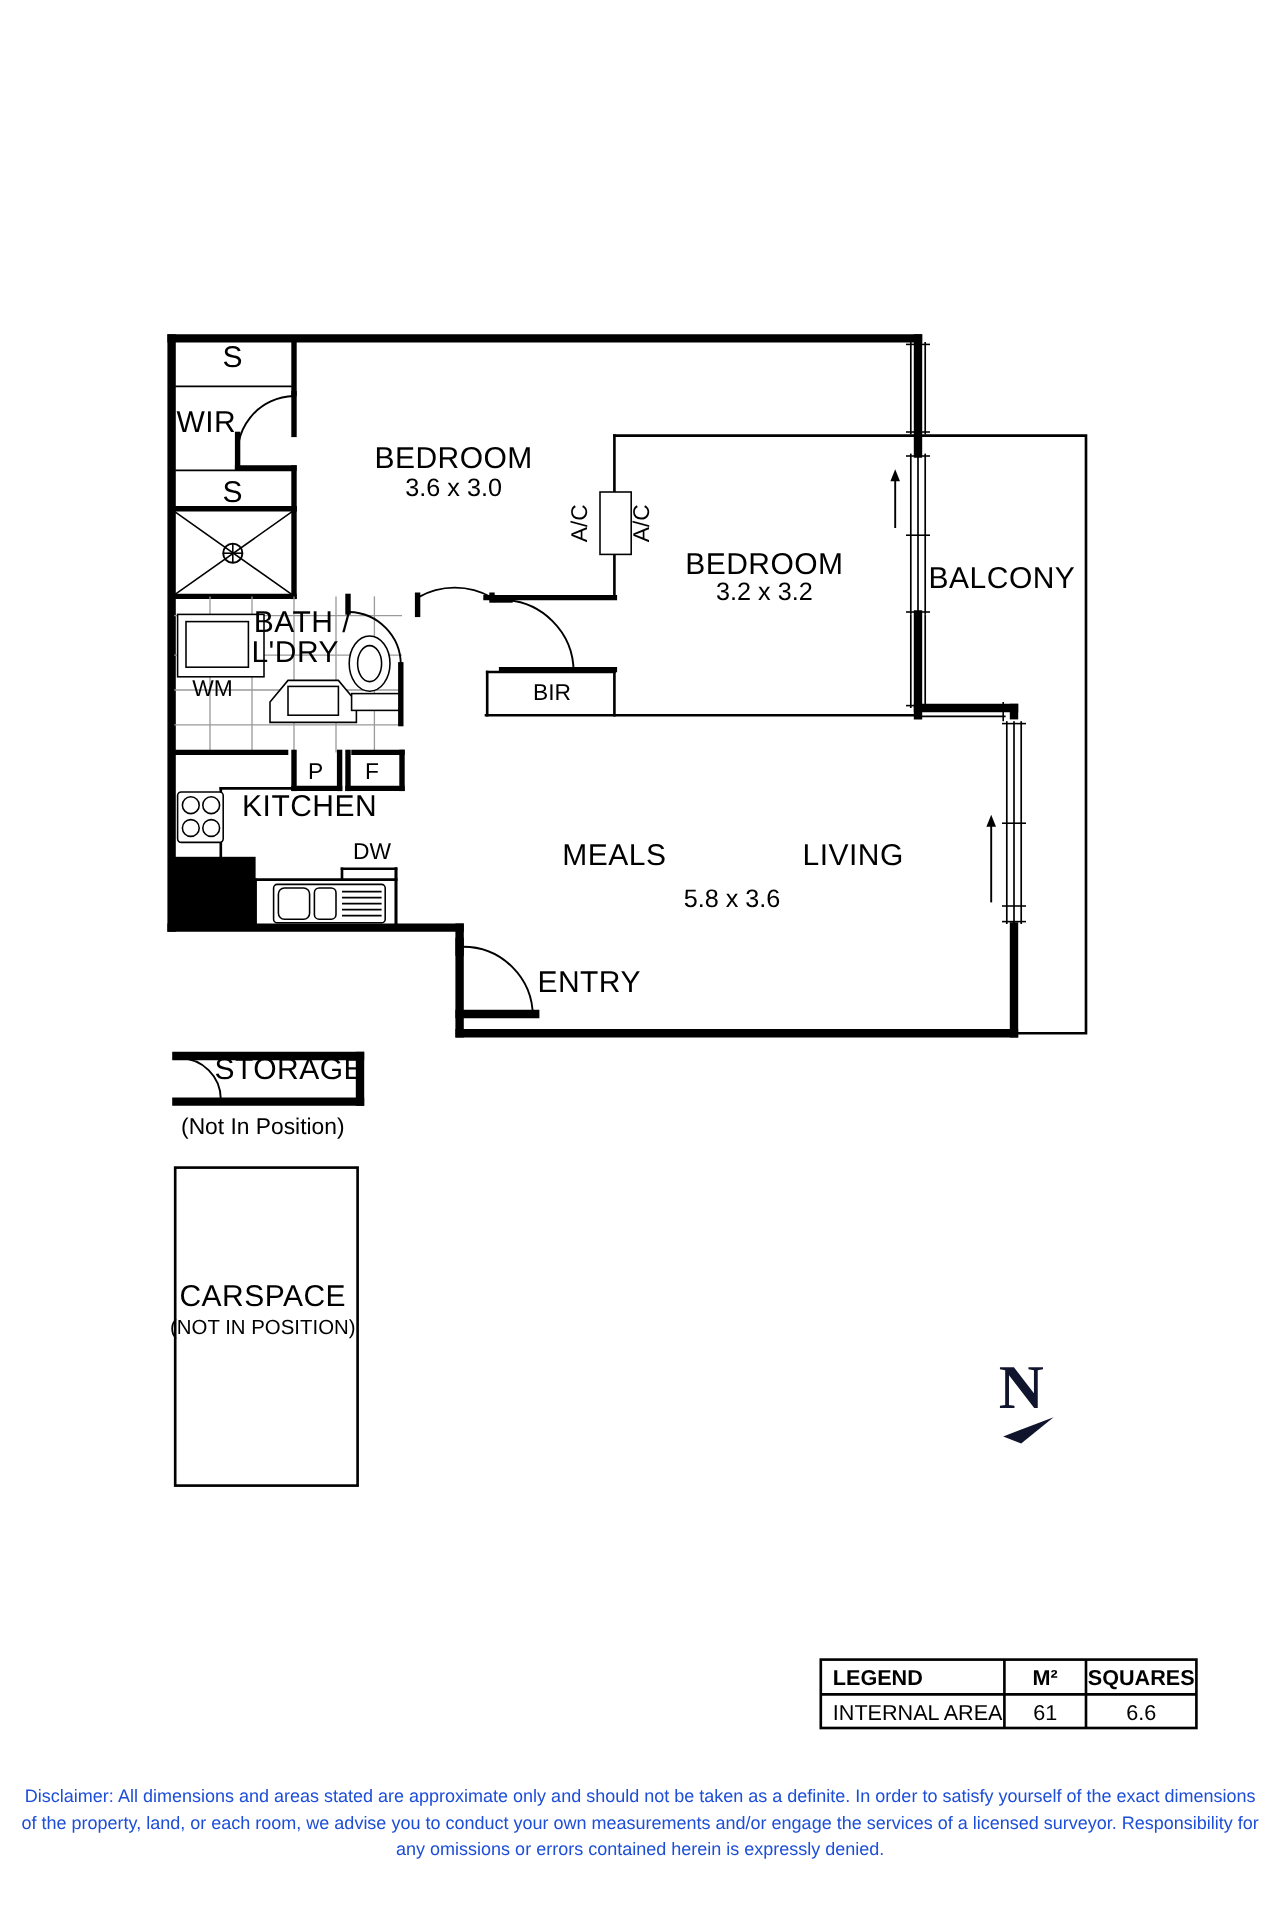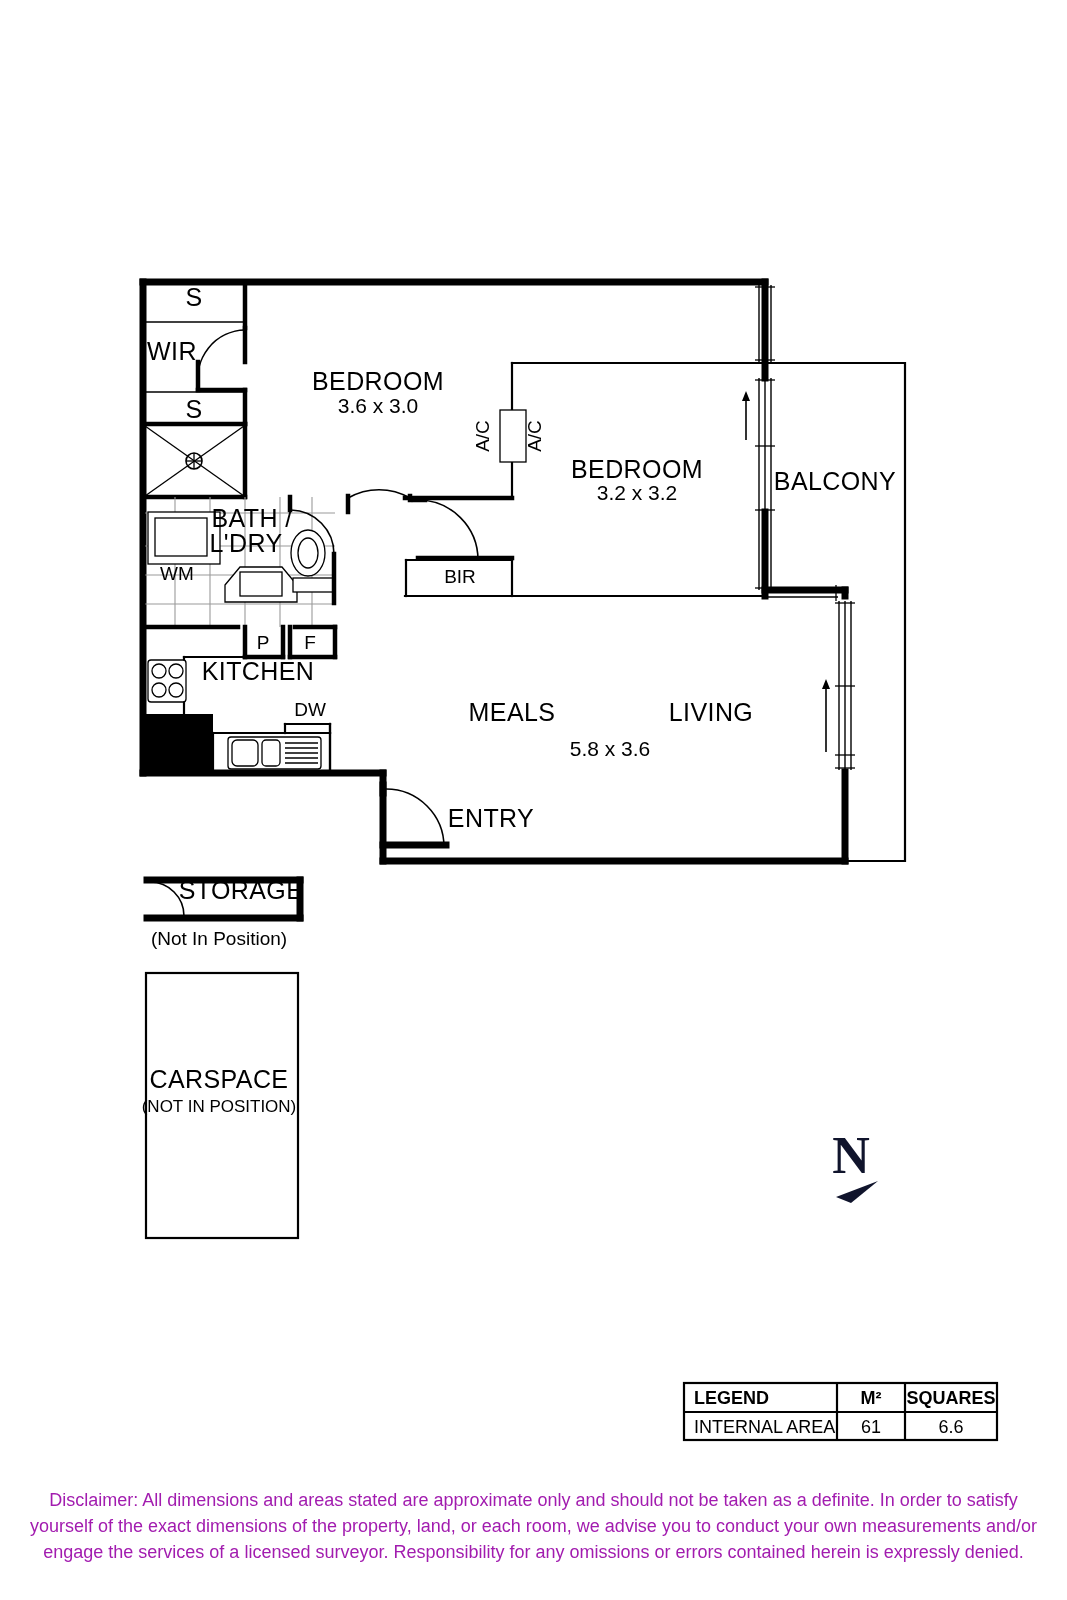--- a/index.html
+++ b/index.html
@@ -45,23 +45,23 @@
   .t-legend { font-size: 18px; }
   .t-legend-b { font-size: 18px; font-weight: bold; }
   .t-north  { font-family: "Liberation Serif", serif; font-size: 52px; font-weight: bold; fill: #10142c; }
 
   .disclaimer {
     position: absolute;
     left: 0;
     top: 1487px;
     width: 1067px;
     text-align: center;
-    font-size: 18px;
+    font-size: 15px;
     line-height: 1.45;
-    color: #a21caf;
+    color: #1d4ed8;
     font-family: "Liberation Sans", sans-serif;
     padding: 0 16px;
     box-sizing: border-box;
   }
 </style>
 </head>
 <body>
 
 <div id="plan-root">
 <svg width="1067" height="1600" viewBox="0 0 1067 1600" xmlns="http://www.w3.org/2000/svg">

